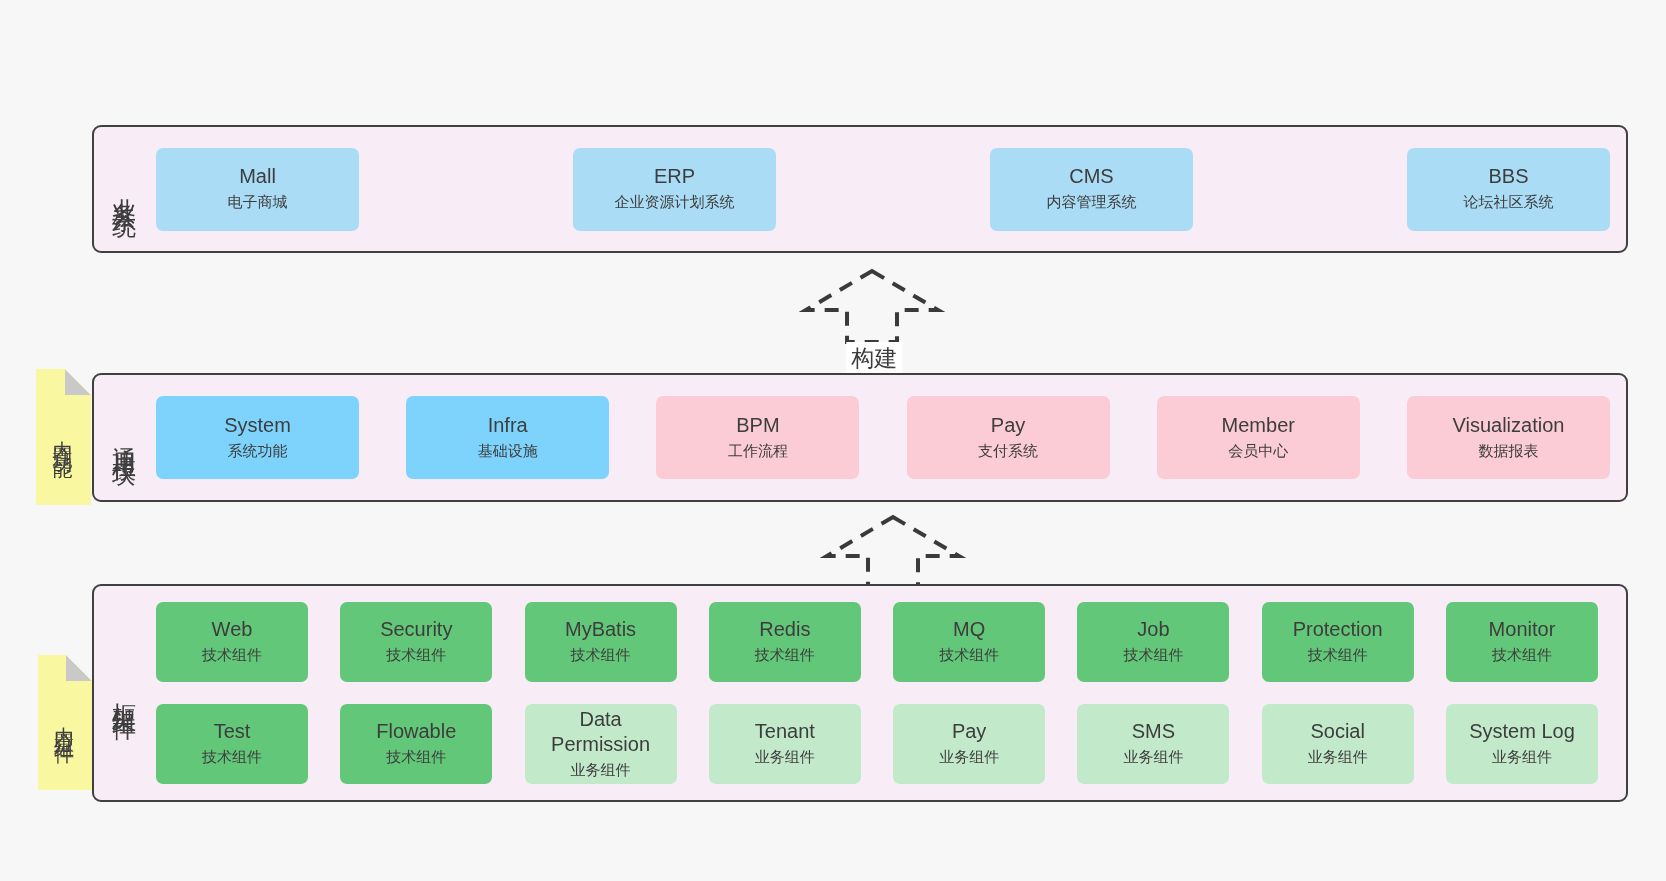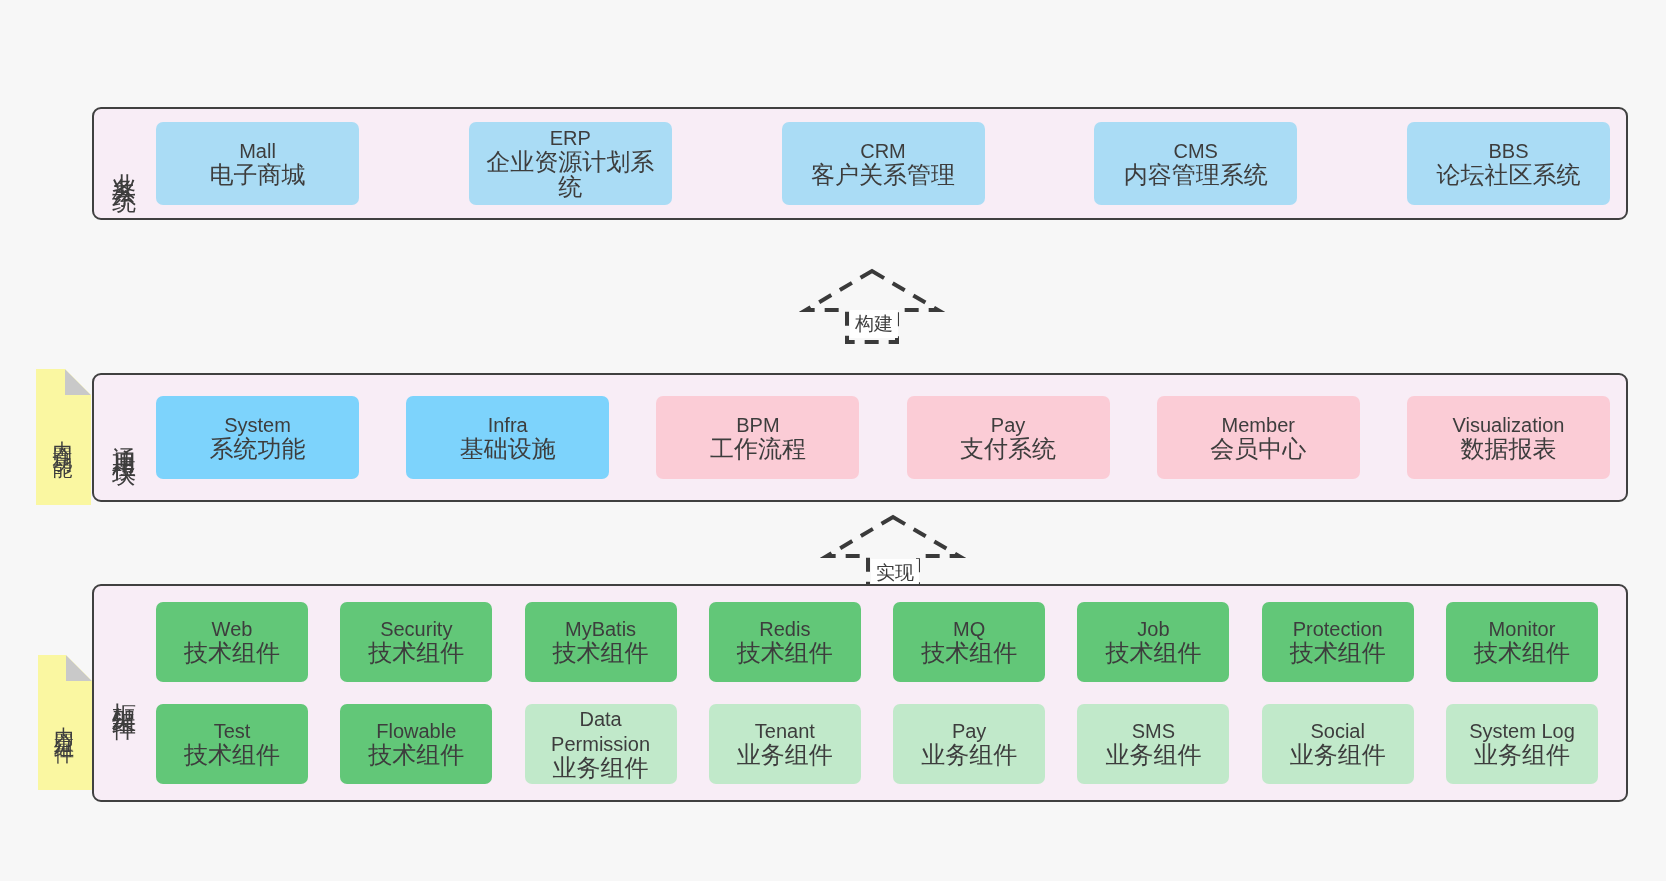--- a/index.html
+++ b/index.html
@@ -13,21 +13,21 @@
   }
   
   .band{
     position:absolute;left:92px;width:1536px;
     background:#f8edf6;
     border:2px solid #404040;
     border-radius:9px;
     box-sizing:border-box;
     display:flex;align-items:stretch;
   }
-  .band--business{top:107px;height:113px;}
+  .band--business{top:125px;height:128px;}
   .band--modules{top:373px;height:129px;}
   .band--framework{top:584px;height:218px;}
   .band-label{
     writing-mode:vertical-lr;text-orientation:upright;
     font-size:24px;letter-spacing:5px;
     width:44px;margin-left:8px;
     display:flex;align-items:center;justify-content:center;
     color:#3d3d3d;white-space:nowrap;
   }
   .band-boxes{
@@ -46,21 +46,21 @@
     text-align:center;box-sizing:border-box;padding:4px 6px;
   }
   .box-wide{width:203px;height:83px;}
   .box-small{width:152px;height:80px;}
   .box--blue{background:#aadcf5;}
   .box--red{background:#7dd3fc;}
   .box--pink{background:#fbccd6;}
   .box--green{background:#62c778;}
   .box--lightgreen{background:#c1e9ca;}
   .box-name{font-size:20px;line-height:25px;}
-  .box-desc{font-size:24px;line-height:25px;font-family:Liberation Mono, monospace;}
+  .box-desc{font-size:15px;line-height:25px;}
   
   .sticky{
     position:absolute;background:#faf7a1;
     clip-path:polygon(0 0,calc(100% - 26px) 0,100% 26px,100% 100%,0 100%);
     display:flex;align-items:center;justify-content:center;
   }
   .sticky::after{
     content:"";position:absolute;top:0;right:0;width:26px;height:26px;
     background:#c9c9c9;
     clip-path:polygon(0 0,100% 100%,0 100%);
@@ -73,42 +73,38 @@
   }
   
   .arrow{position:absolute;width:150px;height:78px;}
   .arrow--build{left:797px;top:268px;}
   .arrow--implement{left:818px;top:514px;text-align:center;}
   .arrow svg{display:block;width:100%;height:100%;}
   .arrow-label{
     position:absolute;left:50%;transform:translateX(-46%);
     background:#ffffff;
     padding:1px 5px;
-    font-size:19px;color:#3d3d3d;white-space:nowrap;
+    font-size:23px;color:#3d3d3d;white-space:nowrap;margin-top:32px;
   }
   .arrow--build .arrow-label{top:42px;}
   .arrow--implement .arrow-label{top:45px;}
 </style>
 </head>
 <body>
 
 <div class="band band--business">
   <div class="band-label">业务系统</div>
   <div class="band-boxes">
     <div class="box box-wide box--blue">
       <span class="box-name">Mall</span>
       <span class="box-desc">电子商城</span>
     </div>
     <div class="box box-wide box--blue">
       <span class="box-name">ERP</span>
       <span class="box-desc">企业资源计划系统</span>
-    </div>
-    <div class="box box-wide box--blue">
-      <span class="box-name">CRM</span>
-      <span class="box-desc">客户关系管理</span>
     </div>
     <div class="box box-wide box--blue">
       <span class="box-name">CMS</span>
       <span class="box-desc">内容管理系统</span>
     </div>
     <div class="box box-wide box--blue">
       <span class="box-name">BBS</span>
       <span class="box-desc">论坛社区系统</span>
     </div>
   </div>

